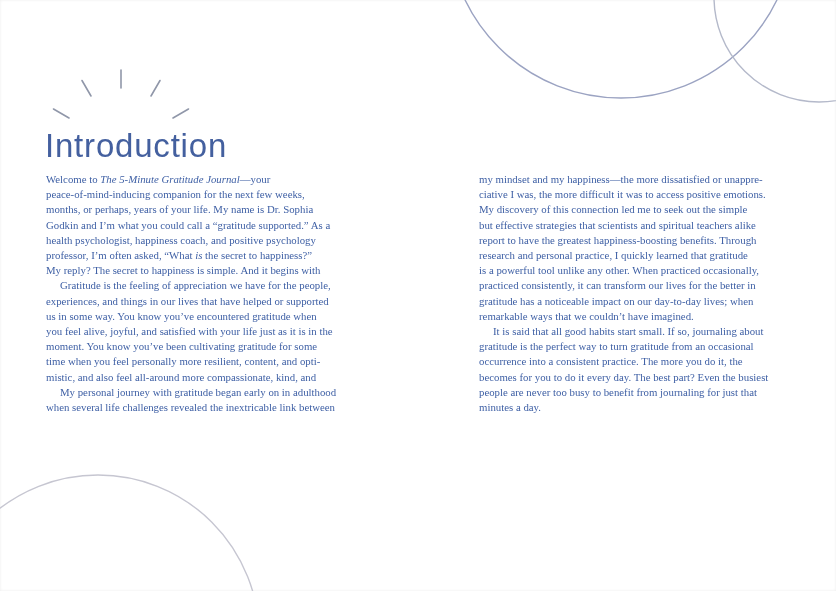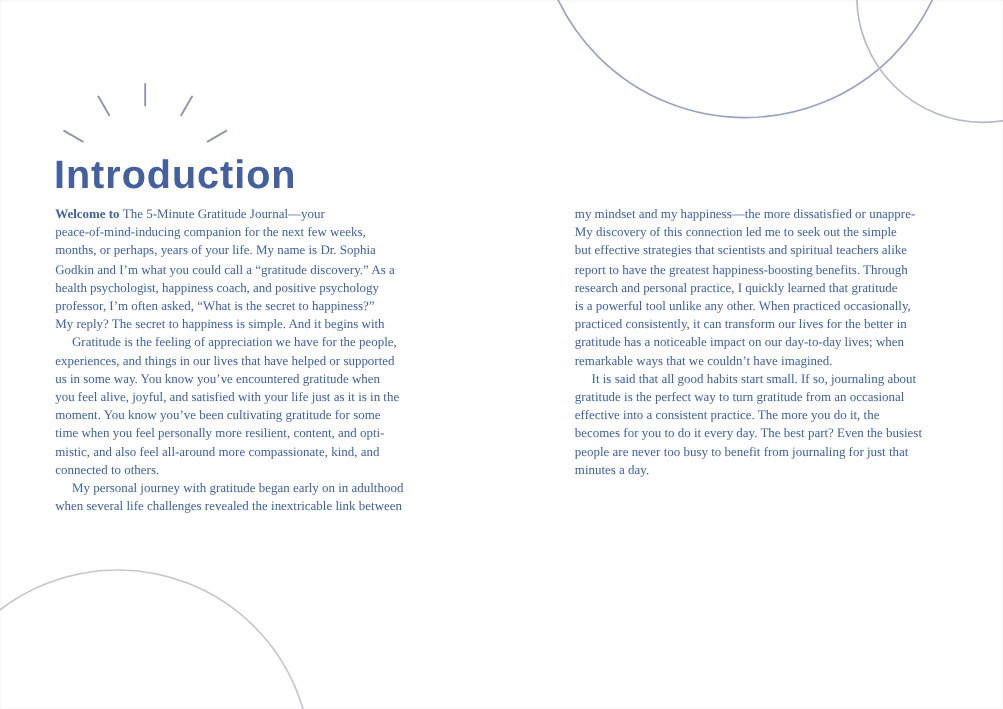--- a/index.html
+++ b/index.html
@@ -8,34 +8,34 @@
     width:836px;height:591px;
     background:#ffffff;
     overflow:hidden;
     font-family:"Liberation Serif", serif;
     box-shadow: inset 0 0 3px rgba(0,0,0,0.08);
   }
   svg.decor{position:absolute;left:0;top:0;width:836px;height:591px;pointer-events:none;}
   h1.title{
     position:absolute;left:45px;top:127px;margin:0;
     font-family:"Liberation Sans", sans-serif;
-    font-weight:700;
+    font-weight:400;
     font-size:33px;
     letter-spacing:0.8px;
   }
   .col{
     position:absolute;top:172px;width:332px;
     font-size:10.8px;line-height:15.2px;
   }
   .col-left{left:46px;}
   .col-right{left:479px;}
   .tline{white-space:nowrap;}
   .tline.indent{text-indent:14px;}
-  .seg-b{font-weight:bold;margin-top:29px;}
-  .seg-i{}
+  .seg-b{font-weight:normal;margin-top:29px;}
+  .seg-i{font-style:italic;}
 </style>
 </head>
 <body>
 
 <div class="page" style="background: rgb(255, 255, 255);">
 
   <svg class="decor" viewBox="0 0 836 591">
     <circle cx="621" cy="-75" r="173" fill="none" stroke-width="1.4" stroke="#9ba3c2"></circle>
     <circle cx="819" cy="-3" r="105" fill="none" stroke-width="1.4" stroke="#b4b9ca"></circle>
     <circle cx="98" cy="636" r="161" fill="none" stroke-width="1.4" stroke="#c6c6d1"></circle>
@@ -48,46 +48,46 @@
       <line x1="188.5" y1="109" x2="173" y2="118"></line>
     </g>
   </svg>
 
   <h1 class="title" style="color: rgb(68, 96, 159);">Introduction</h1>
 
   <div class="col col-left" style="color: rgb(63, 96, 165);">
       <div class="tline"><span class="seg-b ">Welcome to </span><span class="seg-i">The 5-Minute Gratitude Journal</span><span class="">—your</span></div>
       <div class="tline"><span class="">peace-of-mind-inducing companion for the next few weeks,</span></div>
       <div class="tline"><span class="">months, or perhaps, years of your life. My name is Dr. Sophia</span></div>
-      <div class="tline"><span class="">Godkin and I’m what you could call a “gratitude discovery.” As a</span></div>
+      <div class="tline"><span class="">Godkin and I’m what you could call a “gratitude supported.” As a</span></div>
       <div class="tline"><span class="">health psychologist, happiness coach, and positive psychology</span></div>
       <div class="tline"><span class="">professor, I’m often asked, “What </span><span class="seg-i">is</span><span class=""> the secret to happiness?”</span></div>
       <div class="tline"><span class="">My reply? The secret to happiness is simple. And it begins with</span></div>
       <div class="tline indent"><span class="">Gratitude is the feeling of appreciation we have for the people,</span></div>
       <div class="tline"><span class="">experiences, and things in our lives that have helped or supported</span></div>
       <div class="tline"><span class="">us in some way. You know you’ve encountered gratitude when</span></div>
       <div class="tline"><span class="">you feel alive, joyful, and satisfied with your life just as it is in the</span></div>
       <div class="tline"><span class="">moment. You know you’ve been cultivating gratitude for some</span></div>
       <div class="tline"><span class="">time when you feel personally more resilient, content, and opti-</span></div>
       <div class="tline"><span class="">mistic, and also feel all-around more compassionate, kind, and</span></div>
-      <div class="tline"><span class="">connected to others.</span></div>
       <div class="tline indent"><span class="">My personal journey with gratitude began early on in adulthood</span></div>
       <div class="tline"><span class="">when several life challenges revealed the inextricable link between</span></div>
     </div>
   <div class="col col-right" style="color: rgb(63, 96, 165);">
       <div class="tline"><span class="">my mindset and my happiness—the more dissatisfied or unappre-</span></div>
+      <div class="tline"><span class="">ciative I was, the more difficult it was to access positive emotions.</span></div>
       <div class="tline"><span class="">My discovery of this connection led me to seek out the simple</span></div>
       <div class="tline"><span class="">but effective strategies that scientists and spiritual teachers alike</span></div>
       <div class="tline"><span class="">report to have the greatest happiness-boosting benefits. Through</span></div>
       <div class="tline"><span class="">research and personal practice, I quickly learned that gratitude</span></div>
       <div class="tline"><span class="">is a powerful tool unlike any other. When practiced occasionally,</span></div>
       <div class="tline"><span class="">practiced consistently, it can transform our lives for the better in</span></div>
       <div class="tline"><span class="">gratitude has a noticeable impact on our day-to-day lives; when</span></div>
       <div class="tline"><span class="">remarkable ways that we couldn’t have imagined.</span></div>
       <div class="tline indent"><span class="">It is said that all good habits start small. If so, journaling about</span></div>
       <div class="tline"><span class="">gratitude is the perfect way to turn gratitude from an occasional</span></div>
-      <div class="tline"><span class="">effective into a consistent practice. The more you do it, the</span></div>
+      <div class="tline"><span class="">occurrence into a consistent practice. The more you do it, the</span></div>
       <div class="tline"><span class="">becomes for you to do it every day. The best part? Even the busiest</span></div>
       <div class="tline"><span class="">people are never too busy to benefit from journaling for just that</span></div>
       <div class="tline"><span class="">minutes a day.</span></div>
     </div>
 
 </div>
 
 </body></html>

